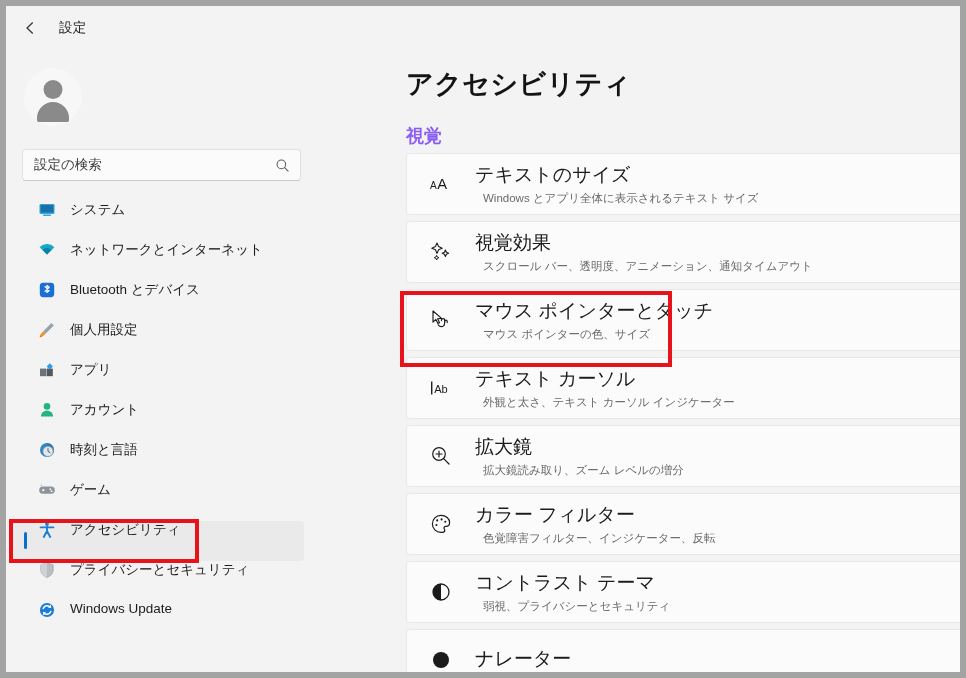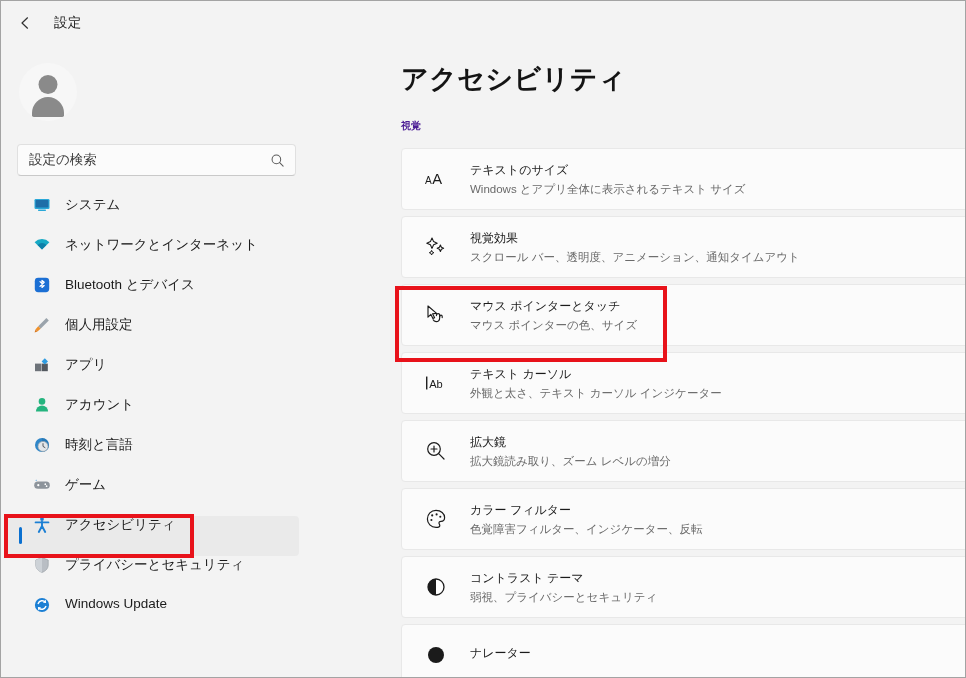--- a/index.html
+++ b/index.html
@@ -13,21 +13,21 @@
     overflow: hidden;
     font-family: "Liberation Sans", "DejaVu Sans", sans-serif;
     -webkit-font-smoothing: antialiased;
   }
   .window {
     position: absolute;
     left: 0; top: 0;
     width: 966px;
     height: 678px;
     background: #f3f3f3;
-    border: 1px solid #a3a3a3;
+    border: 6px solid #a3a3a3;
     box-sizing: border-box;
     overflow: hidden;
   }
 
   
   .titlebar {
     position: absolute;
     left: 0; top: 0;
     width: 966px;
     height: 44px;
@@ -166,23 +166,23 @@
     position: absolute;
     left: 90px; top: 16px;
     font-size: 27px;
     font-weight: bold;
     color: #141414;
     letter-spacing: .5px;
   }
   .section-label {
     position: absolute;
     left: 90px; top: 74px;
-    font-size: 10px;
+    font-size: 18px;
     font-weight: bold;
-    color: #4c1d95;
+    color: #8b5cf6;
   }
 
   .cards {
     position: absolute;
     left: 90px; top: 103px;
     width: 600px;
   }
   .card {
     position: relative;
     height: 62px;
@@ -199,27 +199,28 @@
     margin-left: 22px;
     margin-right: 22px;
     display: flex;
     align-items: center;
     justify-content: center;
     flex: none;
   }
   .card-icon svg { display: block; }
   .card-text { display: flex; flex-direction: column; }
   .card-title {
-    font-size: 12px;
+    font-size: 19px;
     color: #1b1b1b;
     margin-bottom: 3px;
   }
   .card-sub {
     font-size: 11.5px;
     color: #6a6a6a;
+    margin-left: 8px;
   }
 
   
   .annot {
     position: absolute;
     border: 4px solid #e8121a;
     box-sizing: border-box;
     pointer-events: none;
     z-index: 20;
   }

